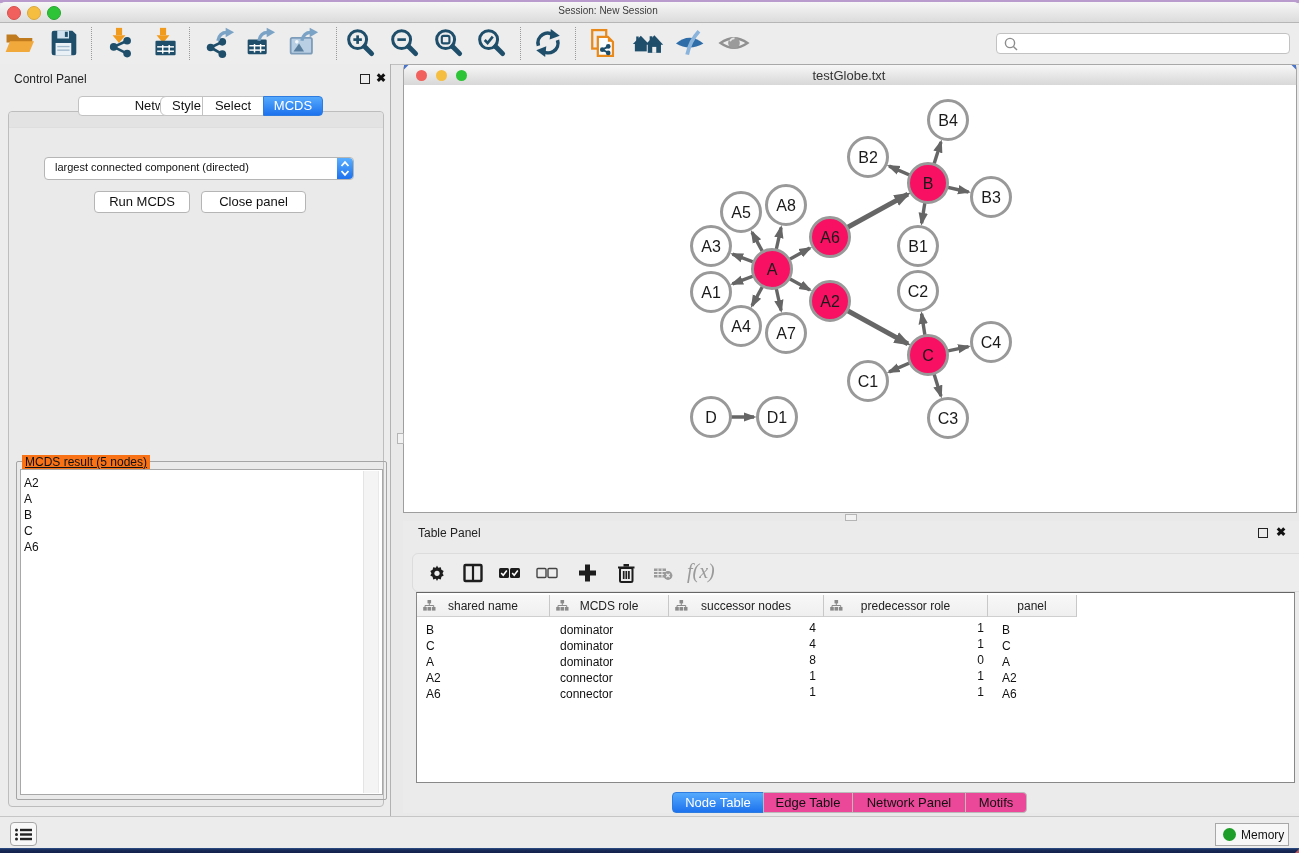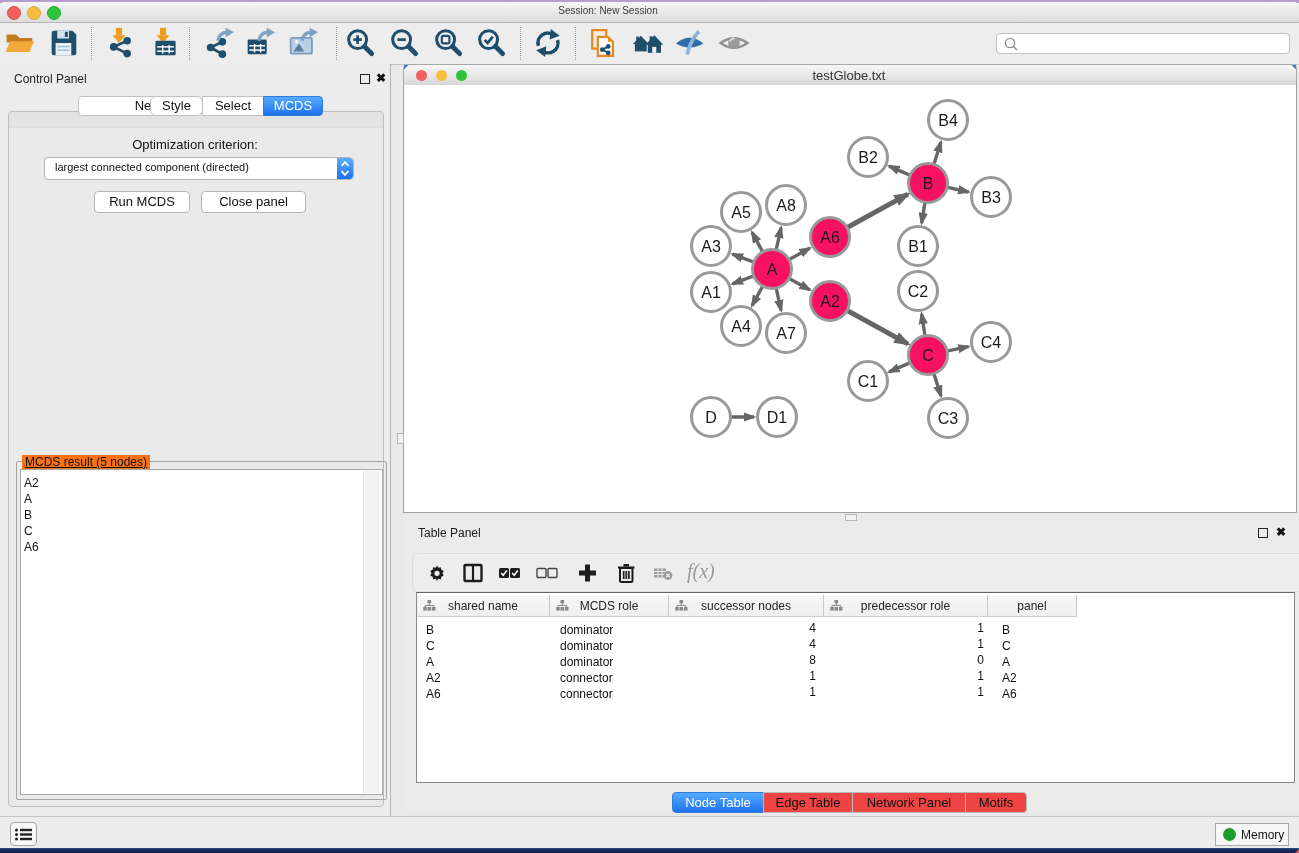--- a/index.html
+++ b/index.html
@@ -45,21 +45,21 @@
   #netTitleText{position:absolute;left:0;top:4px;width:892px;text-align:center;font-size:13px;color:#333;}
   #netContent{position:absolute;left:0;top:21px;width:892px;height:427px;background:#fff;border:1px solid #9e9e9e;border-top:none;}
   
   #tp{left:403px;top:521px;width:896px;height:292px;background:#ebebeb;}
   #tpTitle{left:15px;top:5px;font-size:12px;color:#222;}
   #tpToolbar{left:9px;top:32px;width:1281px;height:37px;background:#ededed;border:1px solid #dcdcdc;border-radius:6px;}
   #tblWrap{left:13px;top:71px;width:877px;height:189px;background:#fff;border:1px solid #888;border-top:1px solid #666;}
   .th{position:absolute;top:2px;height:21px;background:linear-gradient(#f8f8f8,#efefef);border-right:1px solid #c8c8c8;border-bottom:1px solid #cfcfcf;}
   .th .lbl{position:absolute;width:100%;text-align:center;top:4px;font-size:12px;color:#222;}
   .trow{position:absolute;font-size:12px;color:#111;height:16px;line-height:16px;}
-  .btab{position:absolute;top:271px;height:19px;background:#ef4444;border:1px solid #bbb;font-size:13px;color:#111;text-align:center;line-height:20px;}
+  .btab{position:absolute;top:271px;height:19px;background:#ec4899;border:1px solid #bbb;font-size:13px;color:#111;text-align:center;line-height:20px;}
   
   #statusbar{left:0;top:816px;width:1299px;height:32px;background:#ececec;border-top:1px solid #c6c6c6;}
   #memBtn{position:absolute;left:1215px;top:6px;width:72px;height:21px;background:#f7f7f7;border:1px solid #a8a8a8;font-size:12px;color:#111;}
   #deskBottom{left:0;top:848px;width:1299px;height:5px;background:linear-gradient(#31538c,#1a2c5a 35%,#12204a);}
 </style>
 </head>
 <body>
 <div id="app">
   <div class="abs" id="deskTop"></div>
   <div class="abs" id="titlebar">
@@ -191,27 +191,26 @@
           <circle cx="7" cy="7" r="4.6" stroke="#8c8c8c" stroke-width="1.4" fill="none"></circle>
           <line x1="10.4" y1="10.4" x2="14" y2="14" stroke="#8c8c8c" stroke-width="1.4"></line>
         </svg>
       </div>
     </div>
   <div class="abs" id="cp">
     <div class="abs" id="cpTitle">Control Panel</div>
     <div class="panehdr-float" style="left:360px;top:10px;"></div>
     <div class="panehdr-x" style="left:376px;top:7px;">✖</div>
     <div class="cptab" style="left:78px;width:71px;border-radius:4px 0 0 4px;padding-left:44px;">Network</div>
-    <div class="cptab" style="left:150px;width:51px;border-radius:6px;">Style</div>
+    <div class="cptab" style="left:160px;width:51px;border-radius:6px;">Style</div>
     <div class="cptab" style="left:202px;width:60px;">Select</div>
     <div class="cptab" style="left:263px;width:58px;background:linear-gradient(#55aafd,#1d72ee);color:#fff;border-color:#2e7ce0;border-radius:0 4px 4px 0;">MCDS</div>
     <div class="abs" id="cpPanel">
         <div style="position:absolute;left:0;top:0;width:100%;height:15px;background:#e3e3e3;border-bottom:1px solid #dedede;border-radius:4px 4px 0 0;"></div>
       </div>
-    <div class="abs" id="optLabel">Optimization criterion:</div>
     <div class="abs" id="dropdown">
       <div class="txt">largest connected component (directed)</div>
       <div class="spin">
           <svg width="16" height="21" style="position:absolute;left:0;top:0;">
             <path d="M4.5,8 L8,4.2 L11.5,8" stroke="#fff" stroke-width="1.8" fill="none"></path>
             <path d="M4.5,13 L8,16.8 L11.5,13" stroke="#fff" stroke-width="1.8" fill="none"></path>
           </svg>
         </div>
     </div>
     <div class="btn" style="left:94px;width:94px;">Run MCDS</div>

